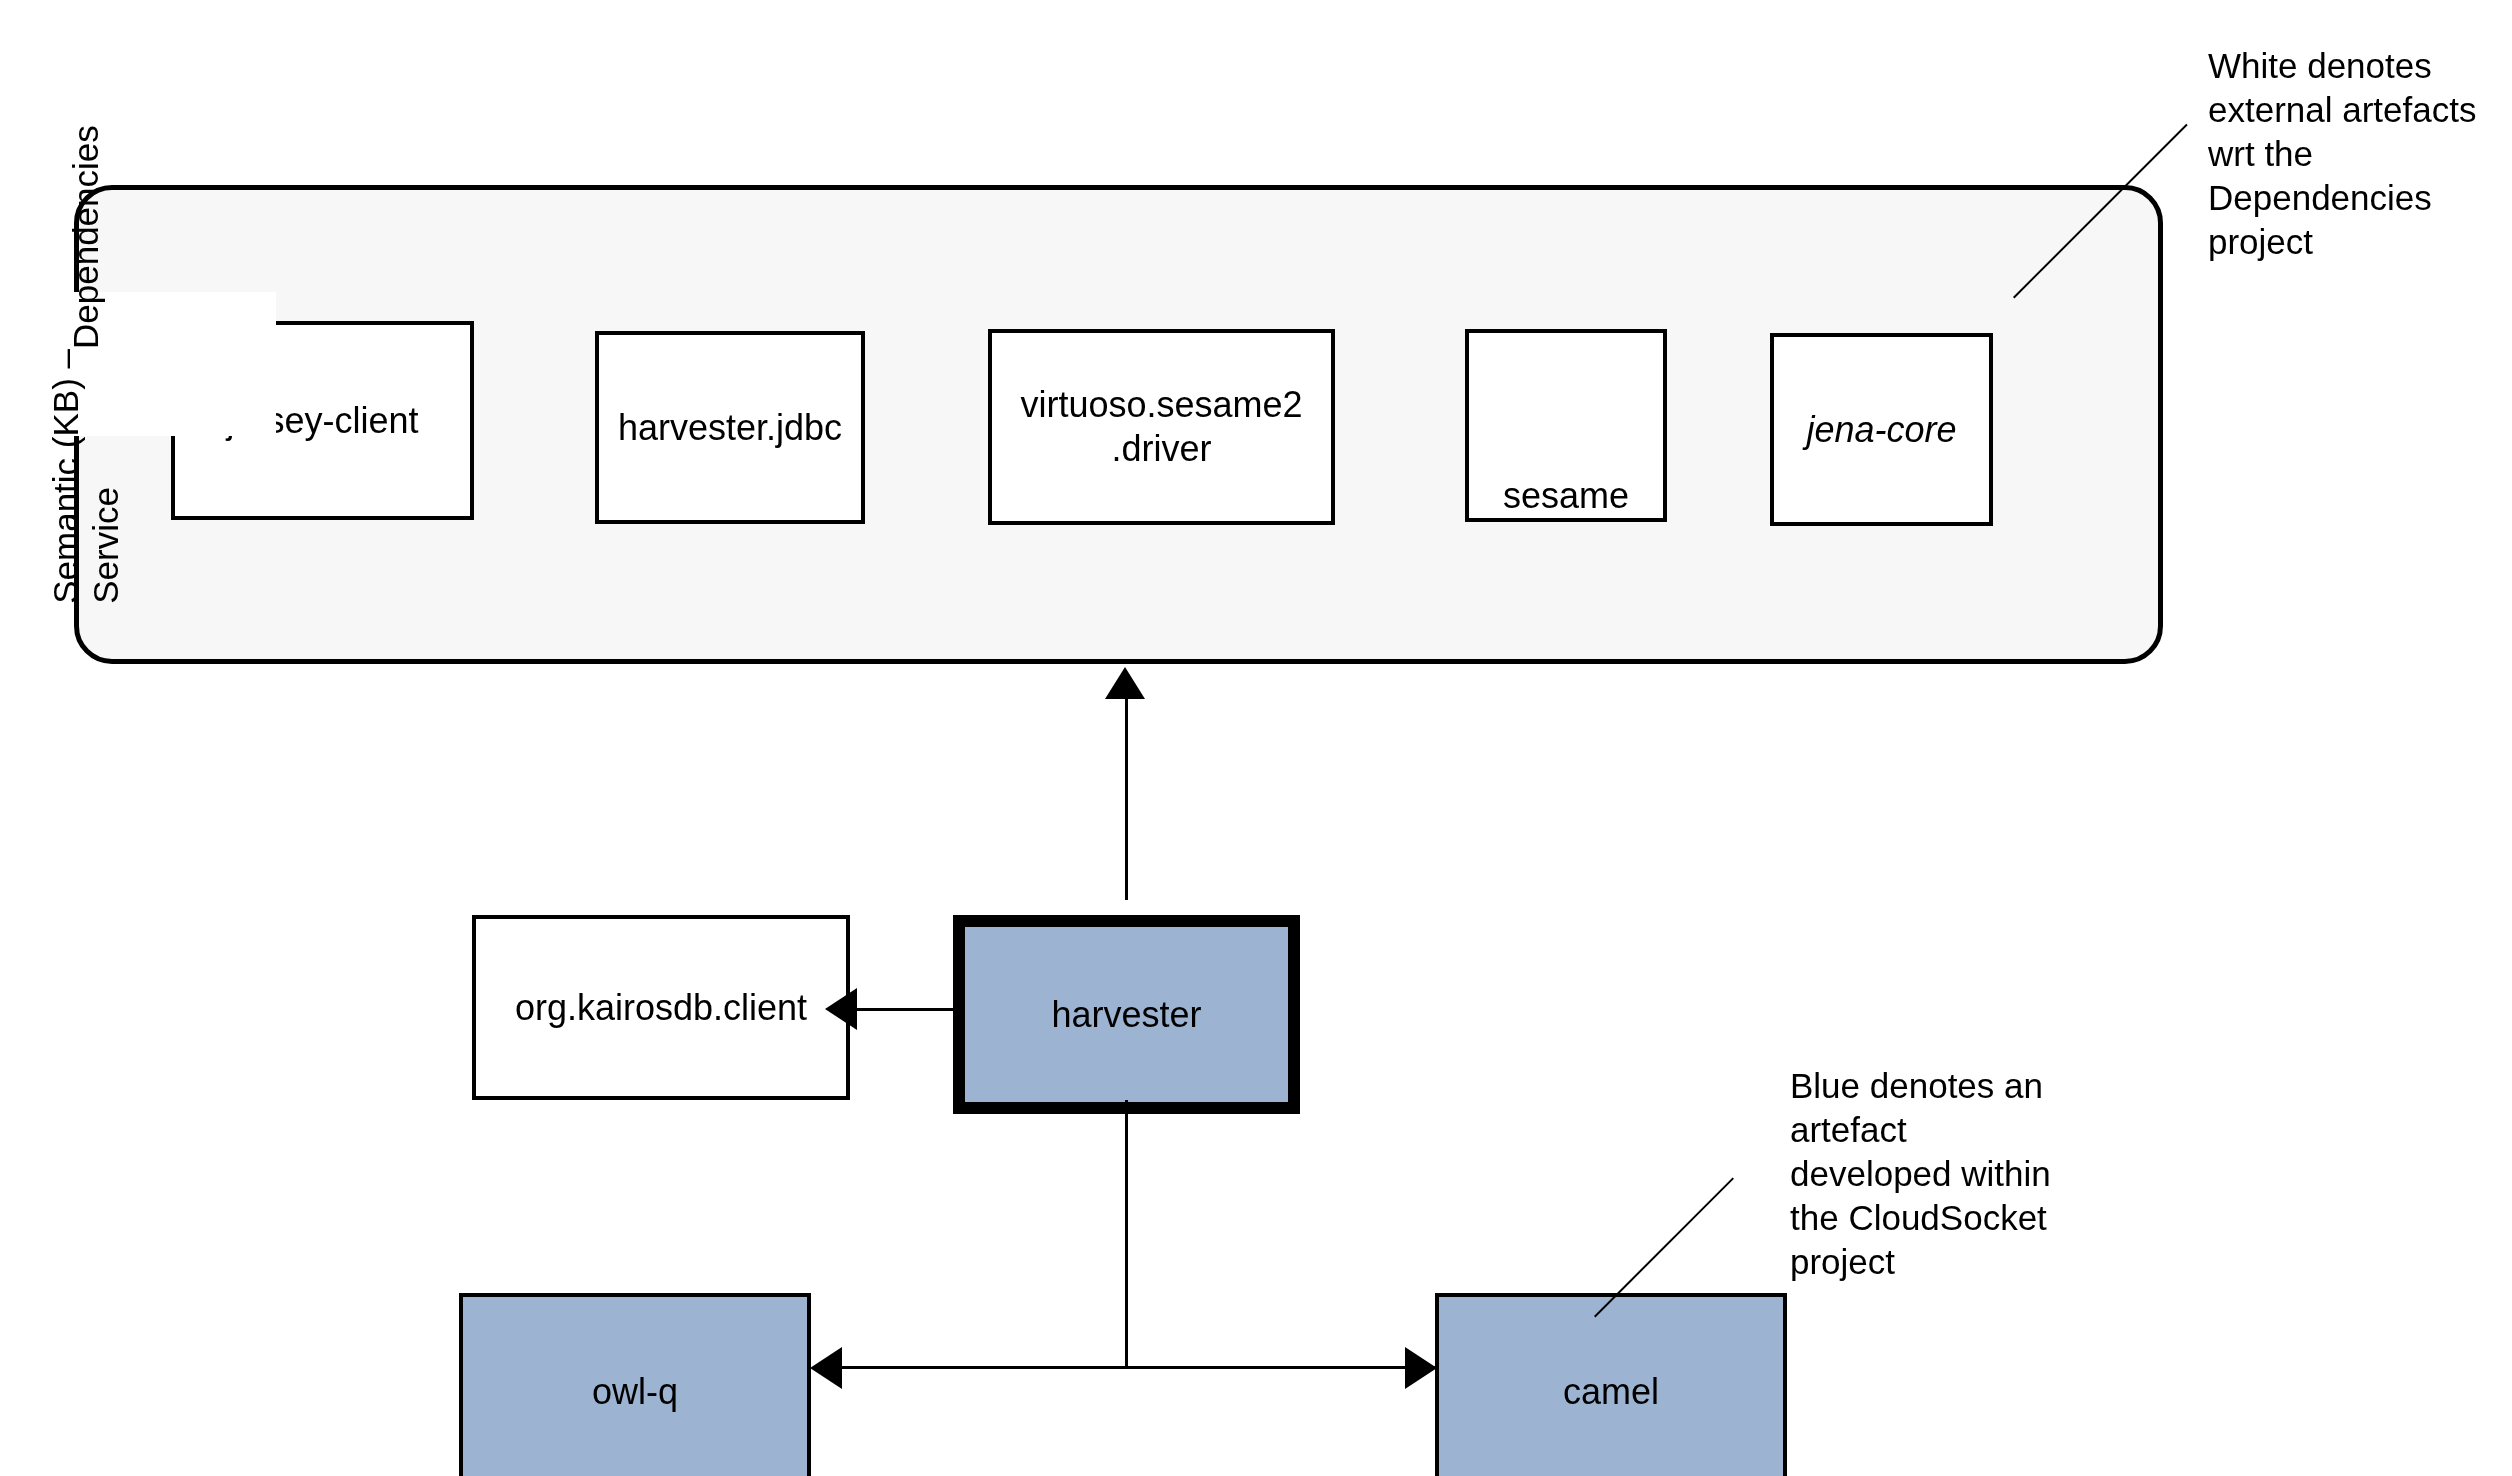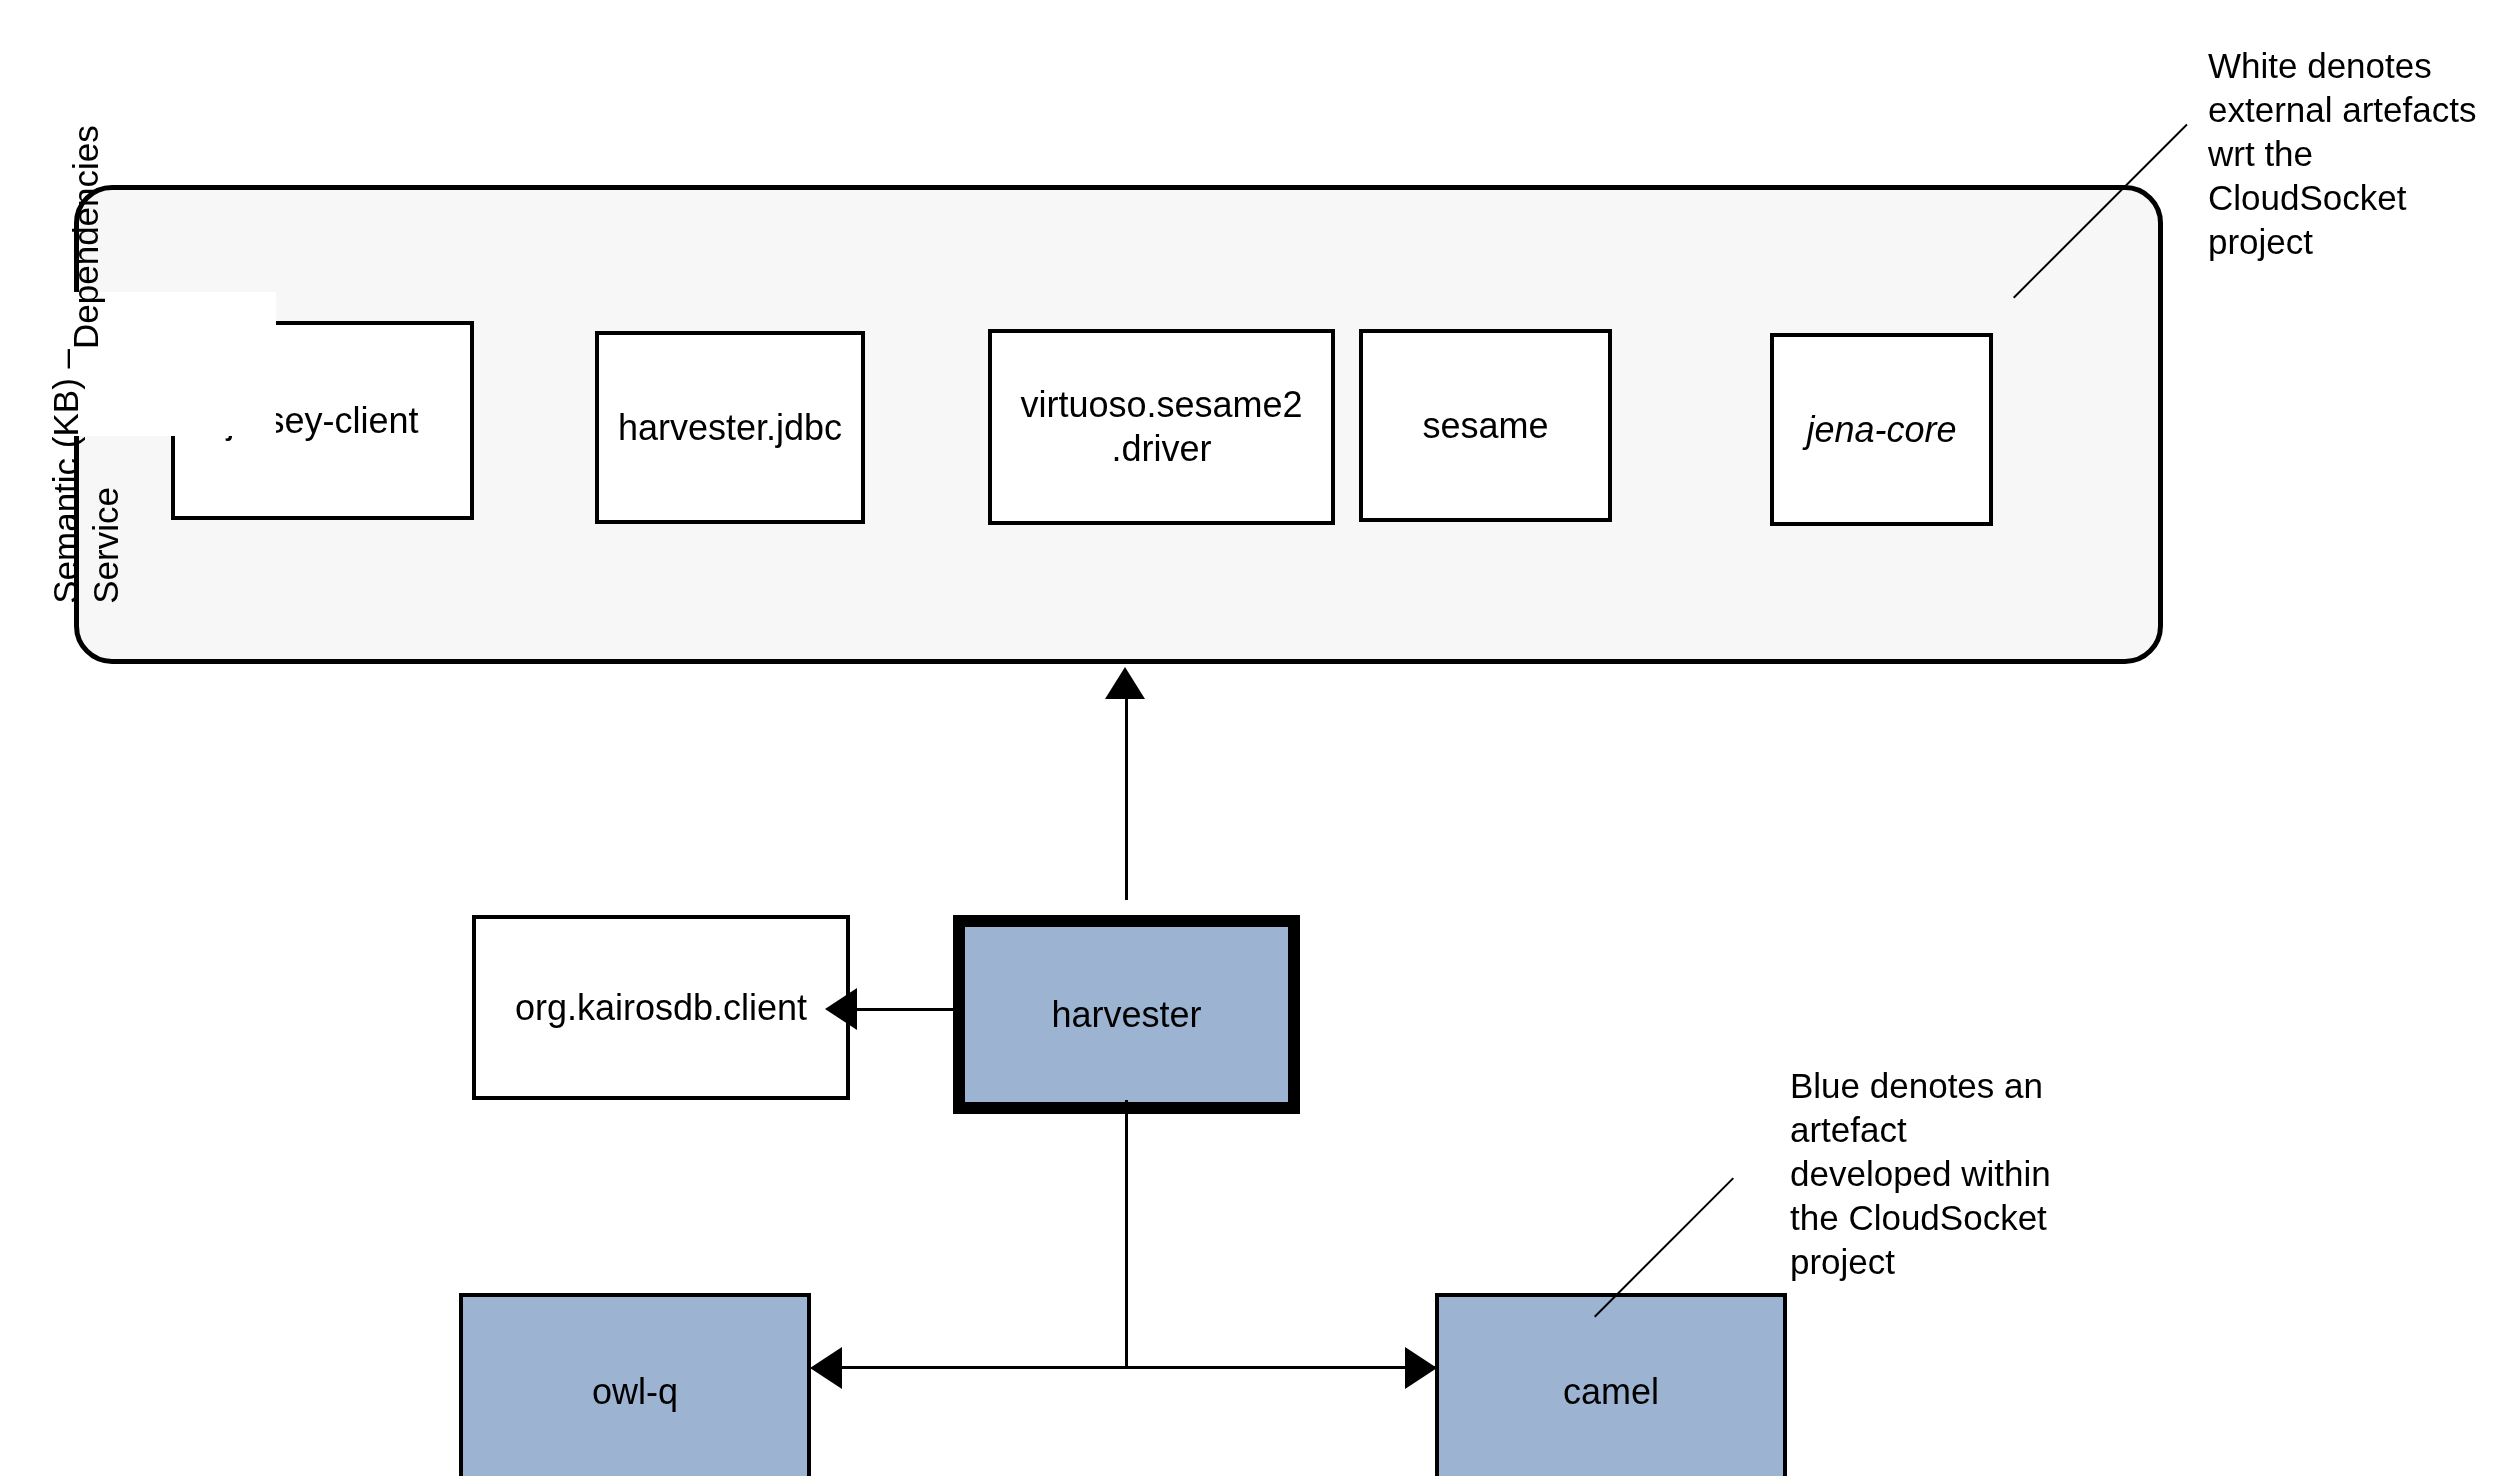--- a/index.html
+++ b/index.html
@@ -74,21 +74,21 @@
 
   <div class="node" style="left:595px;top:331px;width:270px;height:193px;">
     <span>harvester.jdbc</span>
   </div>
 
   <div class="node" style="left:988px;top:329px;width:347px;height:196px;">
     <span style="white-space:pre-line;">virtuoso.sesame2
 .driver</span>
   </div>
 
-  <div class="node" style="left:1359px;top:329px;width:253px;height:193px;">
+  <div class="node" style="left:1465px;top:329px;width:202px;height:193px;align-items:flex-end;">
     <span>sesame</span>
   </div>
 
   <div class="node" style="left:1770px;top:333px;width:223px;height:193px;font-style:italic;">
     <span>jena-core</span>
   </div>
 
   <div class="line-v" style="left:1125px;top:681px;height:219px;"></div>
   <div class="arrow up" style="left:1105px;top:667px;"></div>
 
@@ -115,21 +115,21 @@
 
   <div class="node blue" style="left:459px;top:1279px;width:352px;height:197px;">
     <span>owl-q</span>
   </div>
 
   <div class="leader" style="left:2013px;top:297px;width:245px;transform:rotate(-45deg);"></div>
   <div class="note" style="left:2208px;top:0px;width:312px;">
     <span>White denotes
 external artefacts
 wrt the
-CloudSocket
+Dependencies
 project</span>
   </div>
 
   <div class="leader" style="left:1594px;top:1316px;width:196px;transform:rotate(-45deg);"></div>
   <div class="note" style="left:1790px;top:1020px;width:312px;">
     <span>Blue denotes an
 artefact
 developed within
 the CloudSocket
 project</span>

